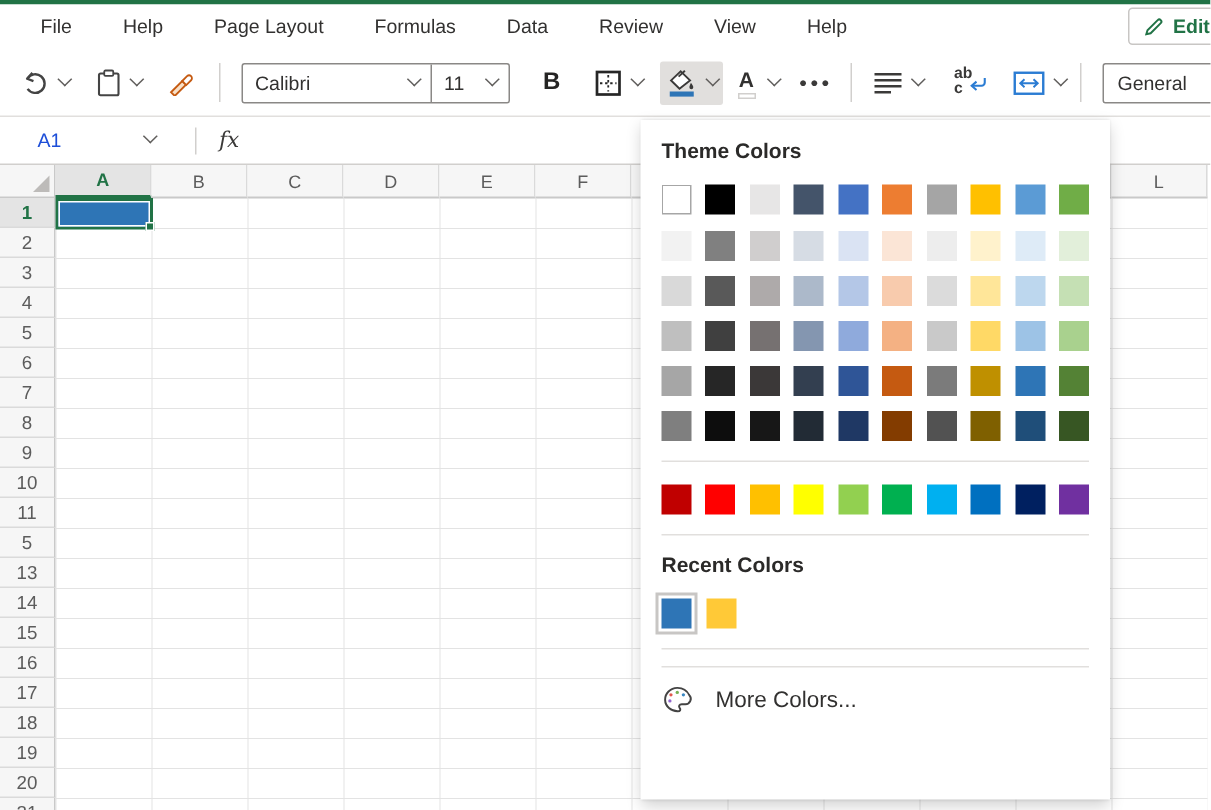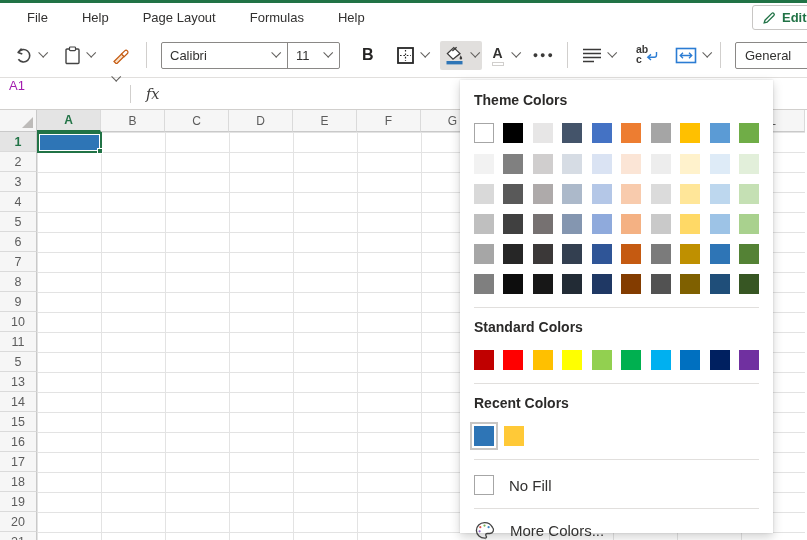--- a/index.html
+++ b/index.html
@@ -34,21 +34,21 @@
   .acolor { position:relative; font-size:14px; font-weight:bold; color:#323130; padding:2px 3px 6px; }
   .acolor .bar { position:absolute; left:2px; right:2px; bottom:1px; height:4px; background:#fff; border:1px solid #d1cfcd; }
   .wrap-icon { position:relative; width:24px; height:24px; font-size:10.5px; font-weight:bold; color:#3b3a39; }
   .wrap-icon .ab { position:absolute; left:3px; top:0; }
   .wrap-icon .c  { position:absolute; left:3px; top:10px; }
   .wrap-icon svg { position:absolute; right:-1px; top:8px; }
 
   
   .formula-row { position:absolute; top:78px; left:0; width:807px; height:32px; background:#fff; border-bottom:1px solid #d1cfcd;
     display:flex; align-items:center; }
-  .name-box { width:128px; height:100%; display:flex; justify-content:space-between; padding:0 9px; font-size:13px; color:#a21caf; }
+  .name-box { width:128px; height:100%; display:flex; align-items:center; justify-content:space-between; padding:0 25px; font-size:13px; color:#1d4ed8; }
   .fx-btn { padding:0 13px; font-family:"DejaVu Serif", serif; font-style:italic; font-size:14.5px; color:#3b3a39; }
   .formula-input { flex:1; height:100%; font-size:13px; display:flex; align-items:center; }
 
   
   .grid { position:absolute; top:110px; left:0; width:807px; height:430px; background:#fff; }
   .corner { position:absolute; top:0; left:0; width:37px; height:22px; background:#f6f6f6; border-right:1px solid #c9c9c9; border-bottom:1px solid #c9c9c9; }
   .corner::after { content:""; position:absolute; right:3px; bottom:3px; width:0; height:0; border-left:11px solid transparent; border-bottom:11px solid #bdbbb9; }
   .col-headers { position:absolute; top:0; left:37px; height:22px; display:flex; }
   .col-h { width:64px; height:22px; background:#f6f6f6; border-right:1px solid #dadada; border-bottom:1px solid #c9c9c9;
     font-size:12px; color:#5c5c5c; display:flex; align-items:center; justify-content:center; }
@@ -58,21 +58,21 @@
     font-size:12.5px; color:#5c5c5c; display:flex; align-items:center; justify-content:center; }
   .row-h.sel { background:#e4e4e4; color:#217346; font-weight:bold; }
   .cells { position:absolute; top:22px; left:37px; width:768px; height:408px;
     background-image:linear-gradient(to right,#e3e3e3 1px,transparent 1px),linear-gradient(to bottom,#e3e3e3 1px,transparent 1px);
     background-size:64px 20px; }
   .sel-cell { position:absolute; top:22px; left:37px; width:65px; height:21px; border:2px solid #217346; }
   .sel-cell .fill { position:absolute; inset:0; border:1px solid #fff; }
   .fill-handle { position:absolute; left:97px; top:38px; width:6px; height:6px; border:1px solid #fff; background:#217346; }
 
   
-  .dropdown { position:absolute; left:460px; top:80px; width:313px; height:453px; background:#fff; z-index:10; padding:12px 14px 0;
+  .dropdown { position:absolute; left:427px; top:80px; width:313px; height:453px; background:#fff; z-index:10; padding:12px 14px 0;
     box-shadow:0 4px 10px rgba(0,0,0,.18), 0 0 2px rgba(0,0,0,.12); }
   .sec-title { font-size:14px; font-weight:bold; color:#2b2a29; }
   .sw-row { display:flex; justify-content:space-between; margin-top:15px; }
   .sw-row.left { justify-content:flex-start; gap:10px; }
   .tint-grid .sw-row { margin-top:10px; }
   .tint-grid .sw-row:first-child { margin-top:11px; }
   .sw { width:20px; height:20px; }
   .sw.white { box-shadow:inset 0 0 0 1px #a6a6a6; }
   .sw.selected { outline:2px solid #c8c6c4; outline-offset:2px; }
   .dd-sep { height:1px; background:#e1dfdd; margin:13px 0 11px; }
@@ -85,20 +85,23 @@
 <body>
 
 <div class="top-stripe"></div>
 
 <div class="menubar">
   <div style="display:flex;align-items:center;height:100%;">
       <div class="menu-item">File</div>
       <div class="menu-item">Help</div>
       <div class="menu-item">Page Layout</div>
       <div class="menu-item">Formulas</div>
+      <div class="menu-item">Data</div>
+      <div class="menu-item">Review</div>
+      <div class="menu-item">View</div>
       <div class="menu-item">Help</div>
     </div>
 </div>
 <div class="edit-btn">
   <span class="icon">
     <svg width="14" height="14" viewBox="0 0 14 14">
         <path d="M2.2 11.8 L3 9.2 L9.8 2.4 a1.45 1.45 0 0 1 2.05 2.05 L5.1 11.2 L2.2 11.8 Z" fill="none" stroke="#217346" stroke-width="1.3"></path>
       </svg>
   </span>
   <span>Editing</span>
@@ -328,44 +331,39 @@
         <div class="sw" style="background: rgb(34, 43, 53);"></div>
         <div class="sw" style="background: rgb(31, 56, 100);"></div>
         <div class="sw" style="background: rgb(131, 60, 0);"></div>
         <div class="sw" style="background: rgb(82, 82, 82);"></div>
         <div class="sw" style="background: rgb(127, 96, 0);"></div>
         <div class="sw" style="background: rgb(31, 78, 121);"></div>
         <div class="sw" style="background: rgb(55, 86, 35);"></div>
       </div>
     </div>
   <div class="dd-sep"></div>
-  <div class="sec-title">Standard Colors</div>
   <div class="sw-row">
       <div class="sw" style="background: rgb(192, 0, 0);"></div>
       <div class="sw" style="background: rgb(255, 0, 0);"></div>
       <div class="sw" style="background: rgb(255, 192, 0);"></div>
       <div class="sw" style="background: rgb(255, 255, 0);"></div>
       <div class="sw" style="background: rgb(146, 208, 80);"></div>
       <div class="sw" style="background: rgb(0, 176, 80);"></div>
       <div class="sw" style="background: rgb(0, 176, 240);"></div>
       <div class="sw" style="background: rgb(0, 112, 192);"></div>
       <div class="sw" style="background: rgb(0, 32, 96);"></div>
       <div class="sw" style="background: rgb(112, 48, 160);"></div>
     </div>
   <div class="dd-sep"></div>
   <div class="sec-title">Recent Colors</div>
   <div class="sw-row left">
       <div class="sw selected" style="background: rgb(46, 117, 182);"></div>
       <div class="sw" style="background: rgb(255, 201, 55);"></div>
     </div>
   <div class="dd-sep"></div>
-  <div class="dd-row">
-    <span class="nofill-sw"></span>
-    <span>No Fill</span>
-  </div>
   <div class="dd-sep thin"></div>
   <div class="dd-row">
     <span class="icon">
       <svg width="21" height="19" viewBox="0 0 21 19">
           <path d="M10.5 1.6 a8.3 7.8 0 1 0 .4 15.6 c1.6 0 2.1-1.1 1.2-2.3 -.8-1.2-.3-2.4 1.4-2.4 h2.4 a3.6 3.6 0 0 0 2.6-6.1 A8.8 8.8 0 0 0 10.5 1.6 Z" fill="none" stroke="#444" stroke-width="1.3"></path>
           <circle cx="6.3" cy="6.2" r="1.1" fill="#e2574c"></circle>
           <circle cx="10.5" cy="4.6" r="1.1" fill="#77b255"></circle>
           <circle cx="14.6" cy="6.2" r="1.1" fill="#3b88c3"></circle>
           <circle cx="5.6" cy="10.3" r="1.1" fill="#9266cc"></circle>
         </svg>

